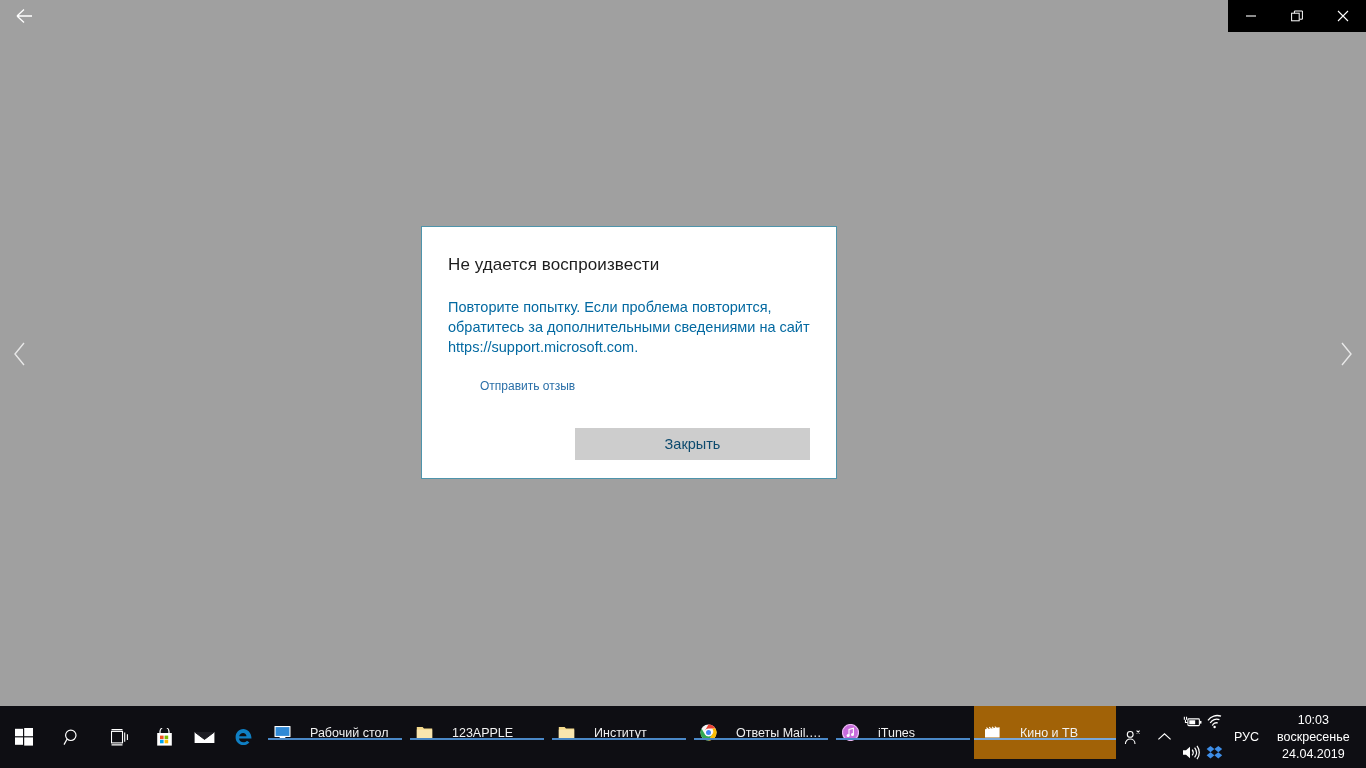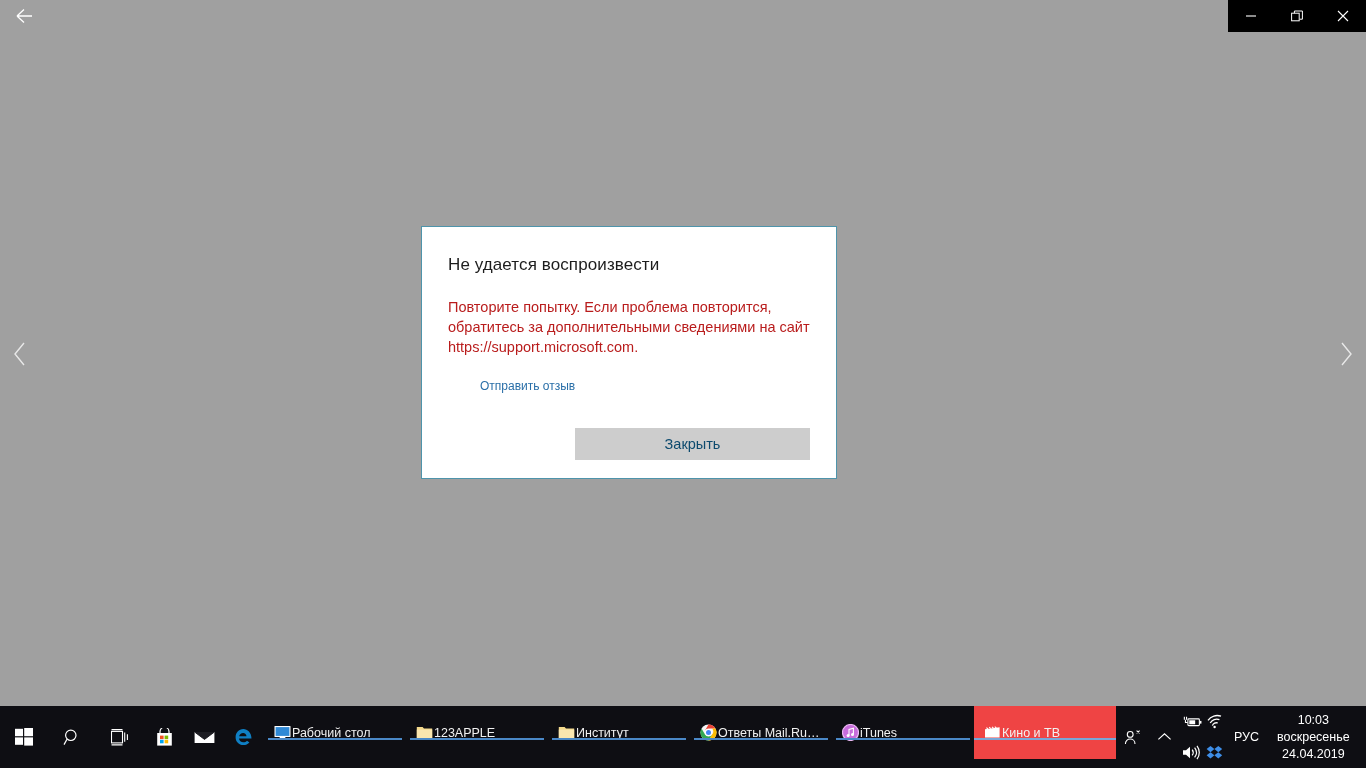--- a/index.html
+++ b/index.html
@@ -45,21 +45,21 @@
     background:#ffffff;
     border:1px solid #4e94ab;
     padding:28px 26px 0 26px;
   }
   .dlg-title {
     font-size:17px; color:#1d1d1d; font-weight:400;
     letter-spacing:.1px;
     margin:0 0 22px 0;
   }
   .dlg-body {
-    font-size:14.5px; color:#b91c1c; line-height:20px;
+    font-size:14.5px; color:#0369a1; line-height:20px;
     margin:0 0 19px 0; max-width:480px;
   }
   .dlg-code {
     font-size:14.5px; color:#1d1d1d; margin:0 0 6px 0;
   }
   .dlg-link {
     font-size:12px; color:#2a6fa8; text-decoration:none; display:inline-block;margin-left:32px;
   }
   .dlg-footer {
     position:absolute; left:26px; right:26px; bottom:18px;
@@ -86,27 +86,27 @@
     color:#ffffff;
   }
   .tb-pin {
     width:40px; height:62px;
     display:flex; align-items:center; justify-content:center;
   }
 
   .tb-apps { display:flex; align-items:stretch; flex:0 0 auto; }
   .tb-app {
     position:relative; width:142px; height:53px;
-    display:flex; align-items:center; gap:1px;
+    display:flex; align-items:center; gap:19px;
     padding:0 10px;
     color:#f2f2f2; font-size:12.5px;
     white-space:nowrap; overflow:hidden;
   }
   .tb-app .lbl { overflow:hidden; text-overflow:ellipsis; }
-  .tb-app.active { background:#ef4444; }
+  .tb-app.active { background:#a16207; }
   .tb-app .underline {
     position:absolute; left:4px; right:4px; bottom:19px; height:2px;
     background:#4a88c7;
   }
   .tb-app.active .underline { background:#7aa7d8; left:0; right:0; }
   .tb-ico { width:17px; height:17px; flex:0 0 17px; position:relative; }
 
   .tb-spacer { flex:1 1 auto; }
 
   .tray {

